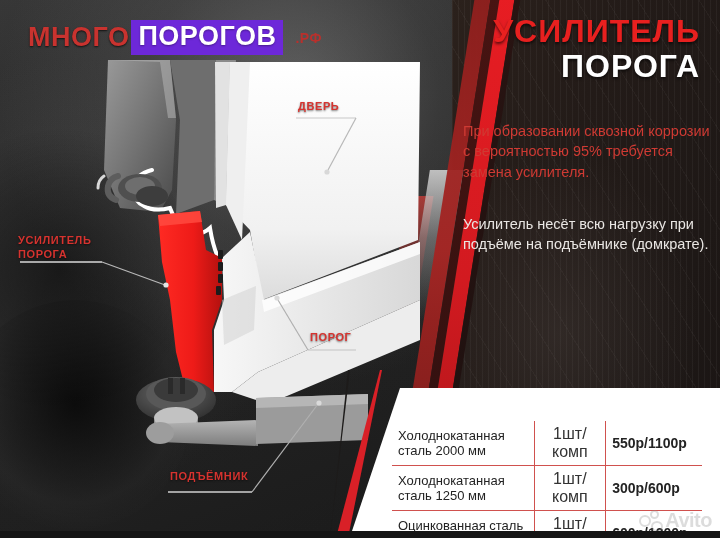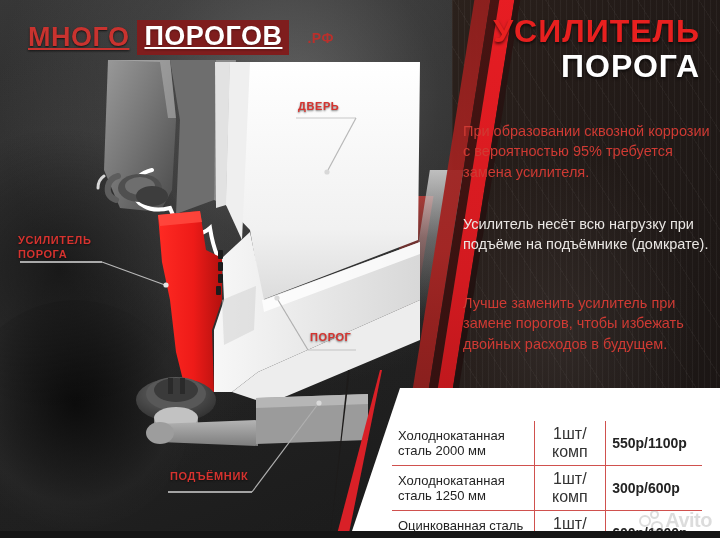--- a/index.html
+++ b/index.html
@@ -73,26 +73,25 @@
     background:linear-gradient(180deg, rgba(205,60,55,.75) 0%, rgba(120,30,28,.3) 70%, rgba(0,0,0,0) 100%);
   }
 
   
   .logo {
     position:absolute; left:28px; top:20px;
     display:flex; align-items:center;
     font-weight:bold; font-size:27px; letter-spacing:.5px;
     white-space:nowrap;
   }
-  .logo-mnogo { color:#c9332f; text-shadow:0 1px 2px rgba(0,0,0,.7);text-decoration:underline; }
+  .logo-mnogo { color:#c9332f; text-shadow:0 1px 2px rgba(0,0,0,.7); }
   .logo-porogov {
-    color:#ffffff; background:#7f1d1d;
-    padding:1px 7px 3px 7px; margin:0 8px;
+    color:#ffffff; background:#6d28d9;
+    padding:1px 7px 3px 7px; margin:0 2px;
     text-shadow:0 1px 2px rgba(0,0,0,.35);
-    text-decoration:underline;
   }
   .logo-rf { color:#b9302c; font-size:14px; margin-left:10px; }
 
   
   .headline { position:absolute; right:20px; top:14px; text-align:right; }
   .headline-1 {
     color:#e8201f; font-size:32px; font-weight:bold; letter-spacing:1px;
     line-height:1.08; text-shadow:0 2px 3px rgba(0,0,0,.6);
   }
   .headline-2 {
@@ -326,21 +325,20 @@
     <span class="logo-rf">.РФ</span>
   </div>
 
   <div class="headline">
     <div class="headline-1">УСИЛИТЕЛЬ</div>
     <div class="headline-2">ПОРОГА</div>
   </div>
 
   <div class="para para-red p1">При образовании сквозной коррозии с вероятностью 95% требуется замена усилителя.</div>
   <div class="para para-white p2">Усилитель несёт всю нагрузку при подъёме на подъёмнике (домкрате).</div>
-  <div class="para para-red p3">Лучше заменить усилитель при замене порогов, чтобы избежать двойных расходов в будущем.</div>
 
   <div class="callout cl-dver">
     <div class="callout-text">ДВЕРЬ</div>
   </div>
   <div class="callout cl-usil">
     <div class="callout-text">УСИЛИТЕЛЬ
 ПОРОГА</div>
   </div>
   <div class="callout cl-porog">
     <div class="callout-text">ПОРОГ</div>

